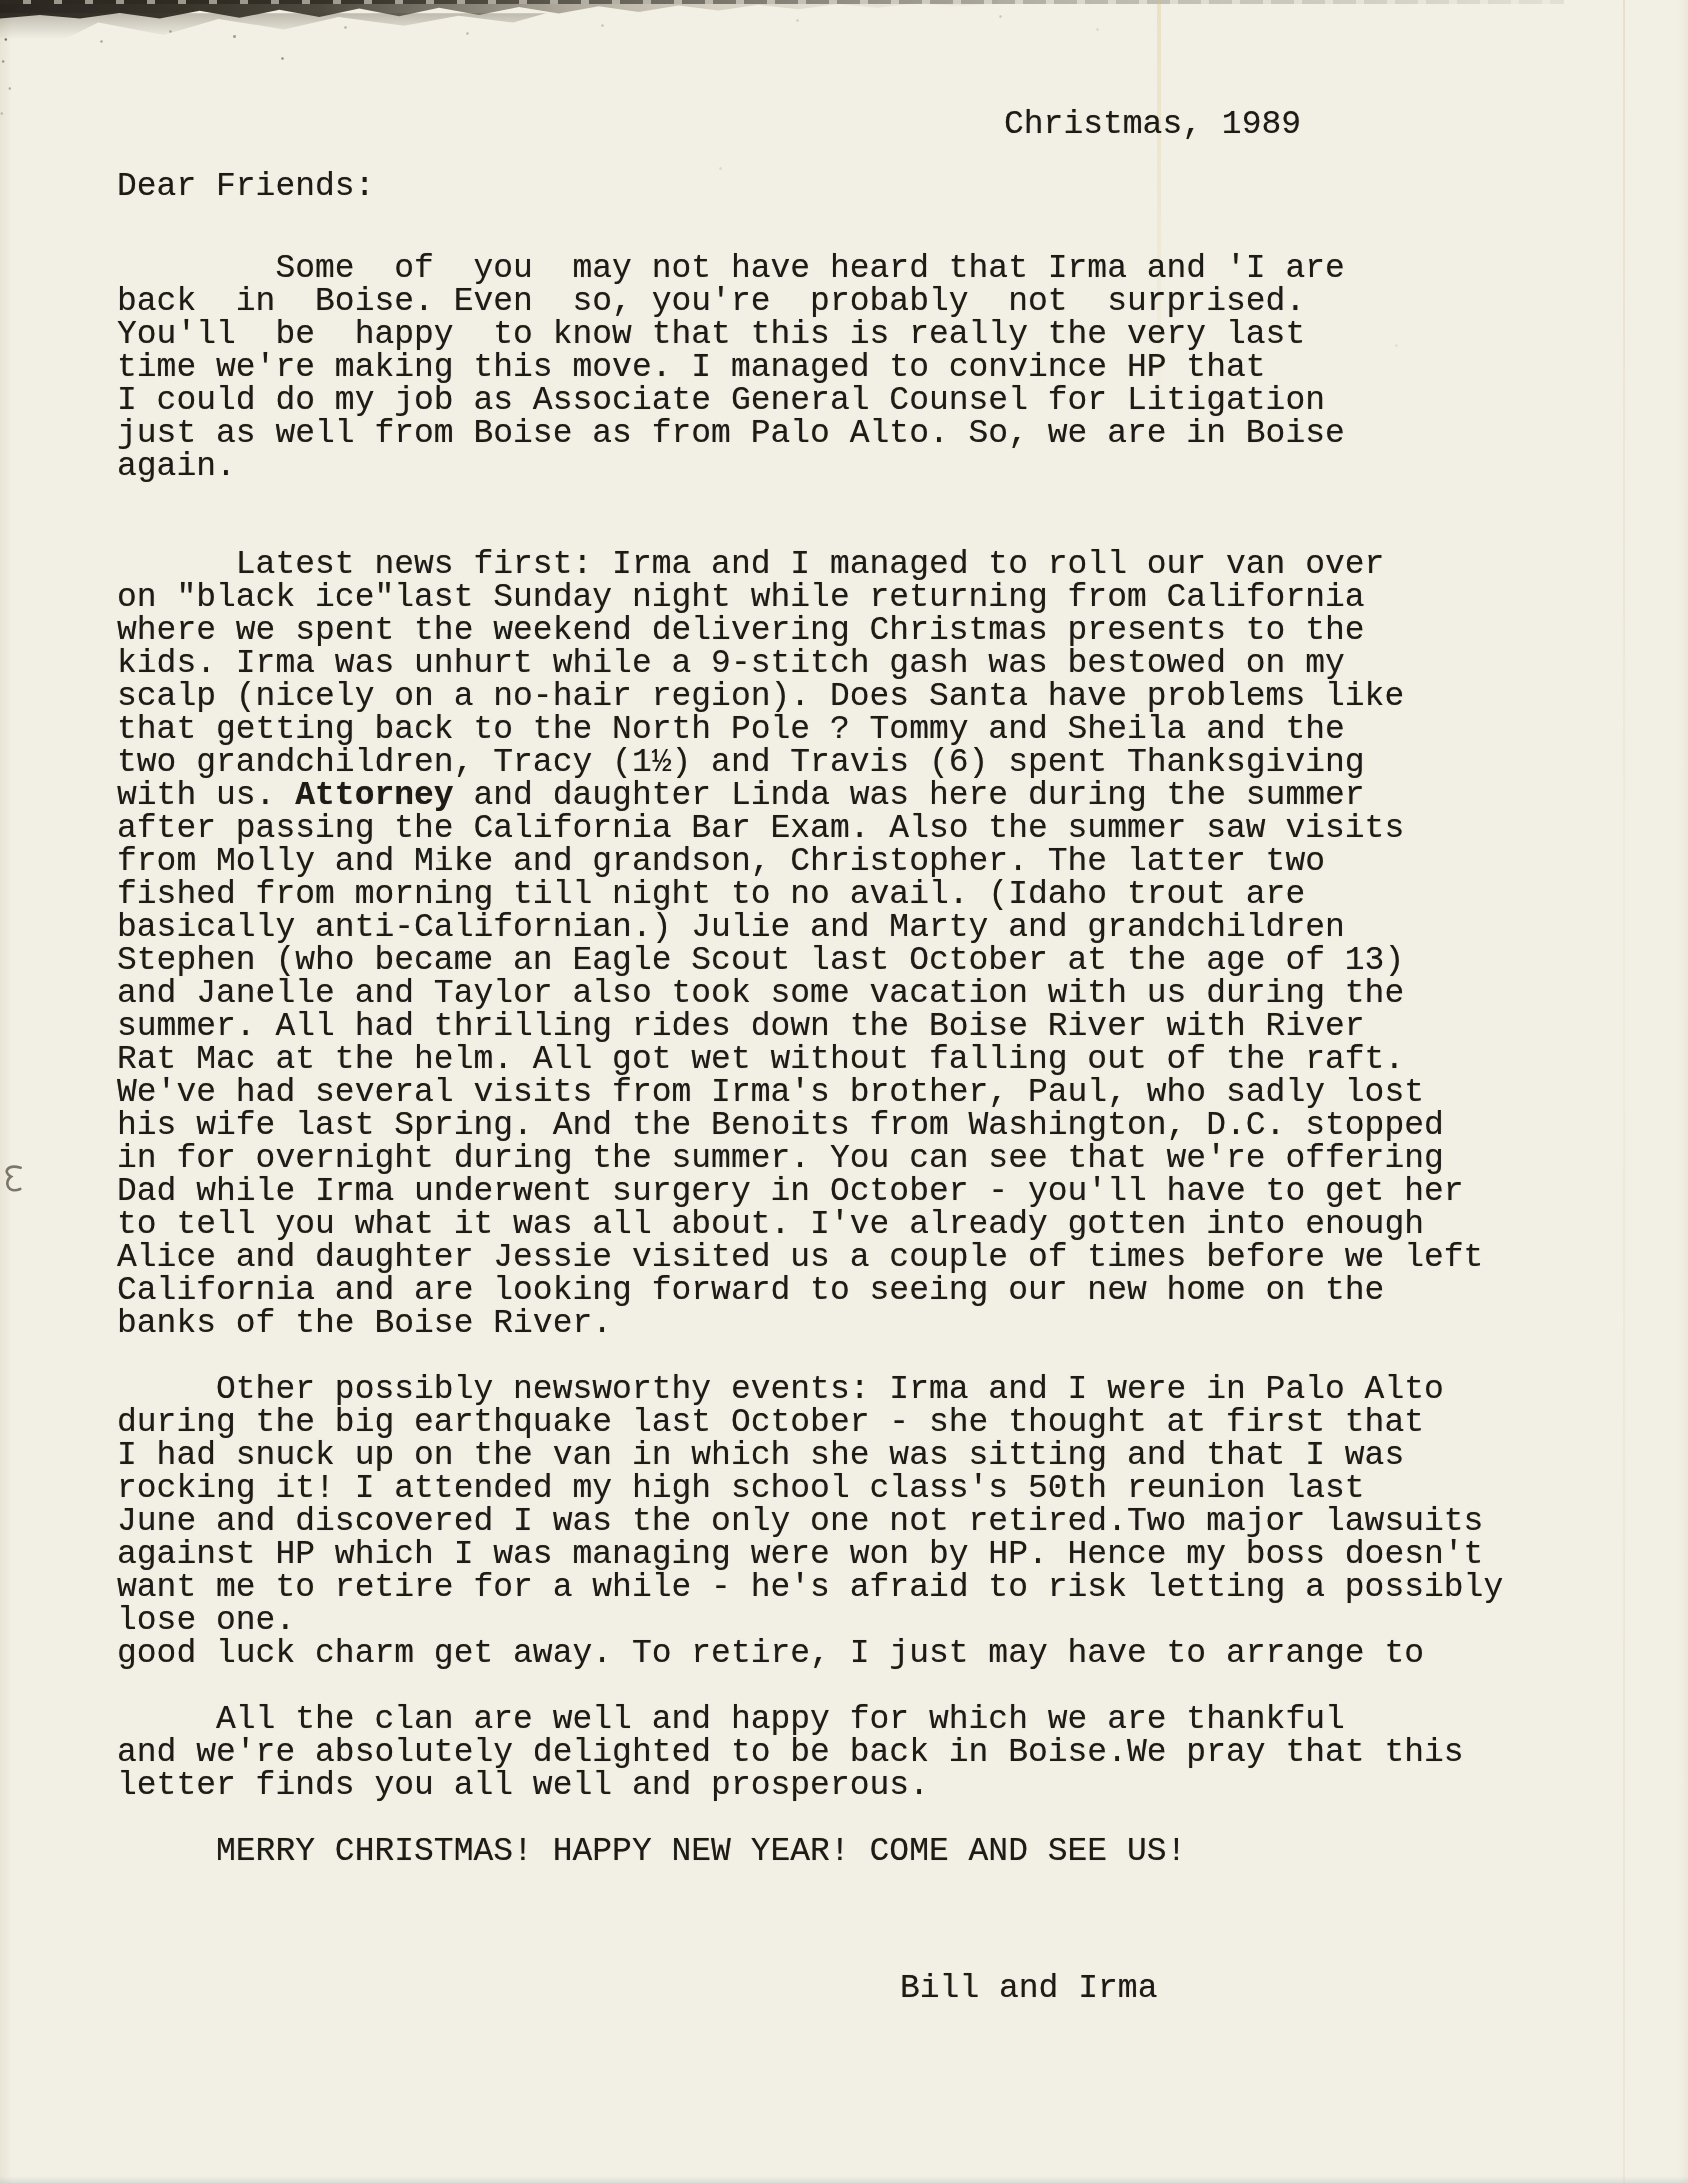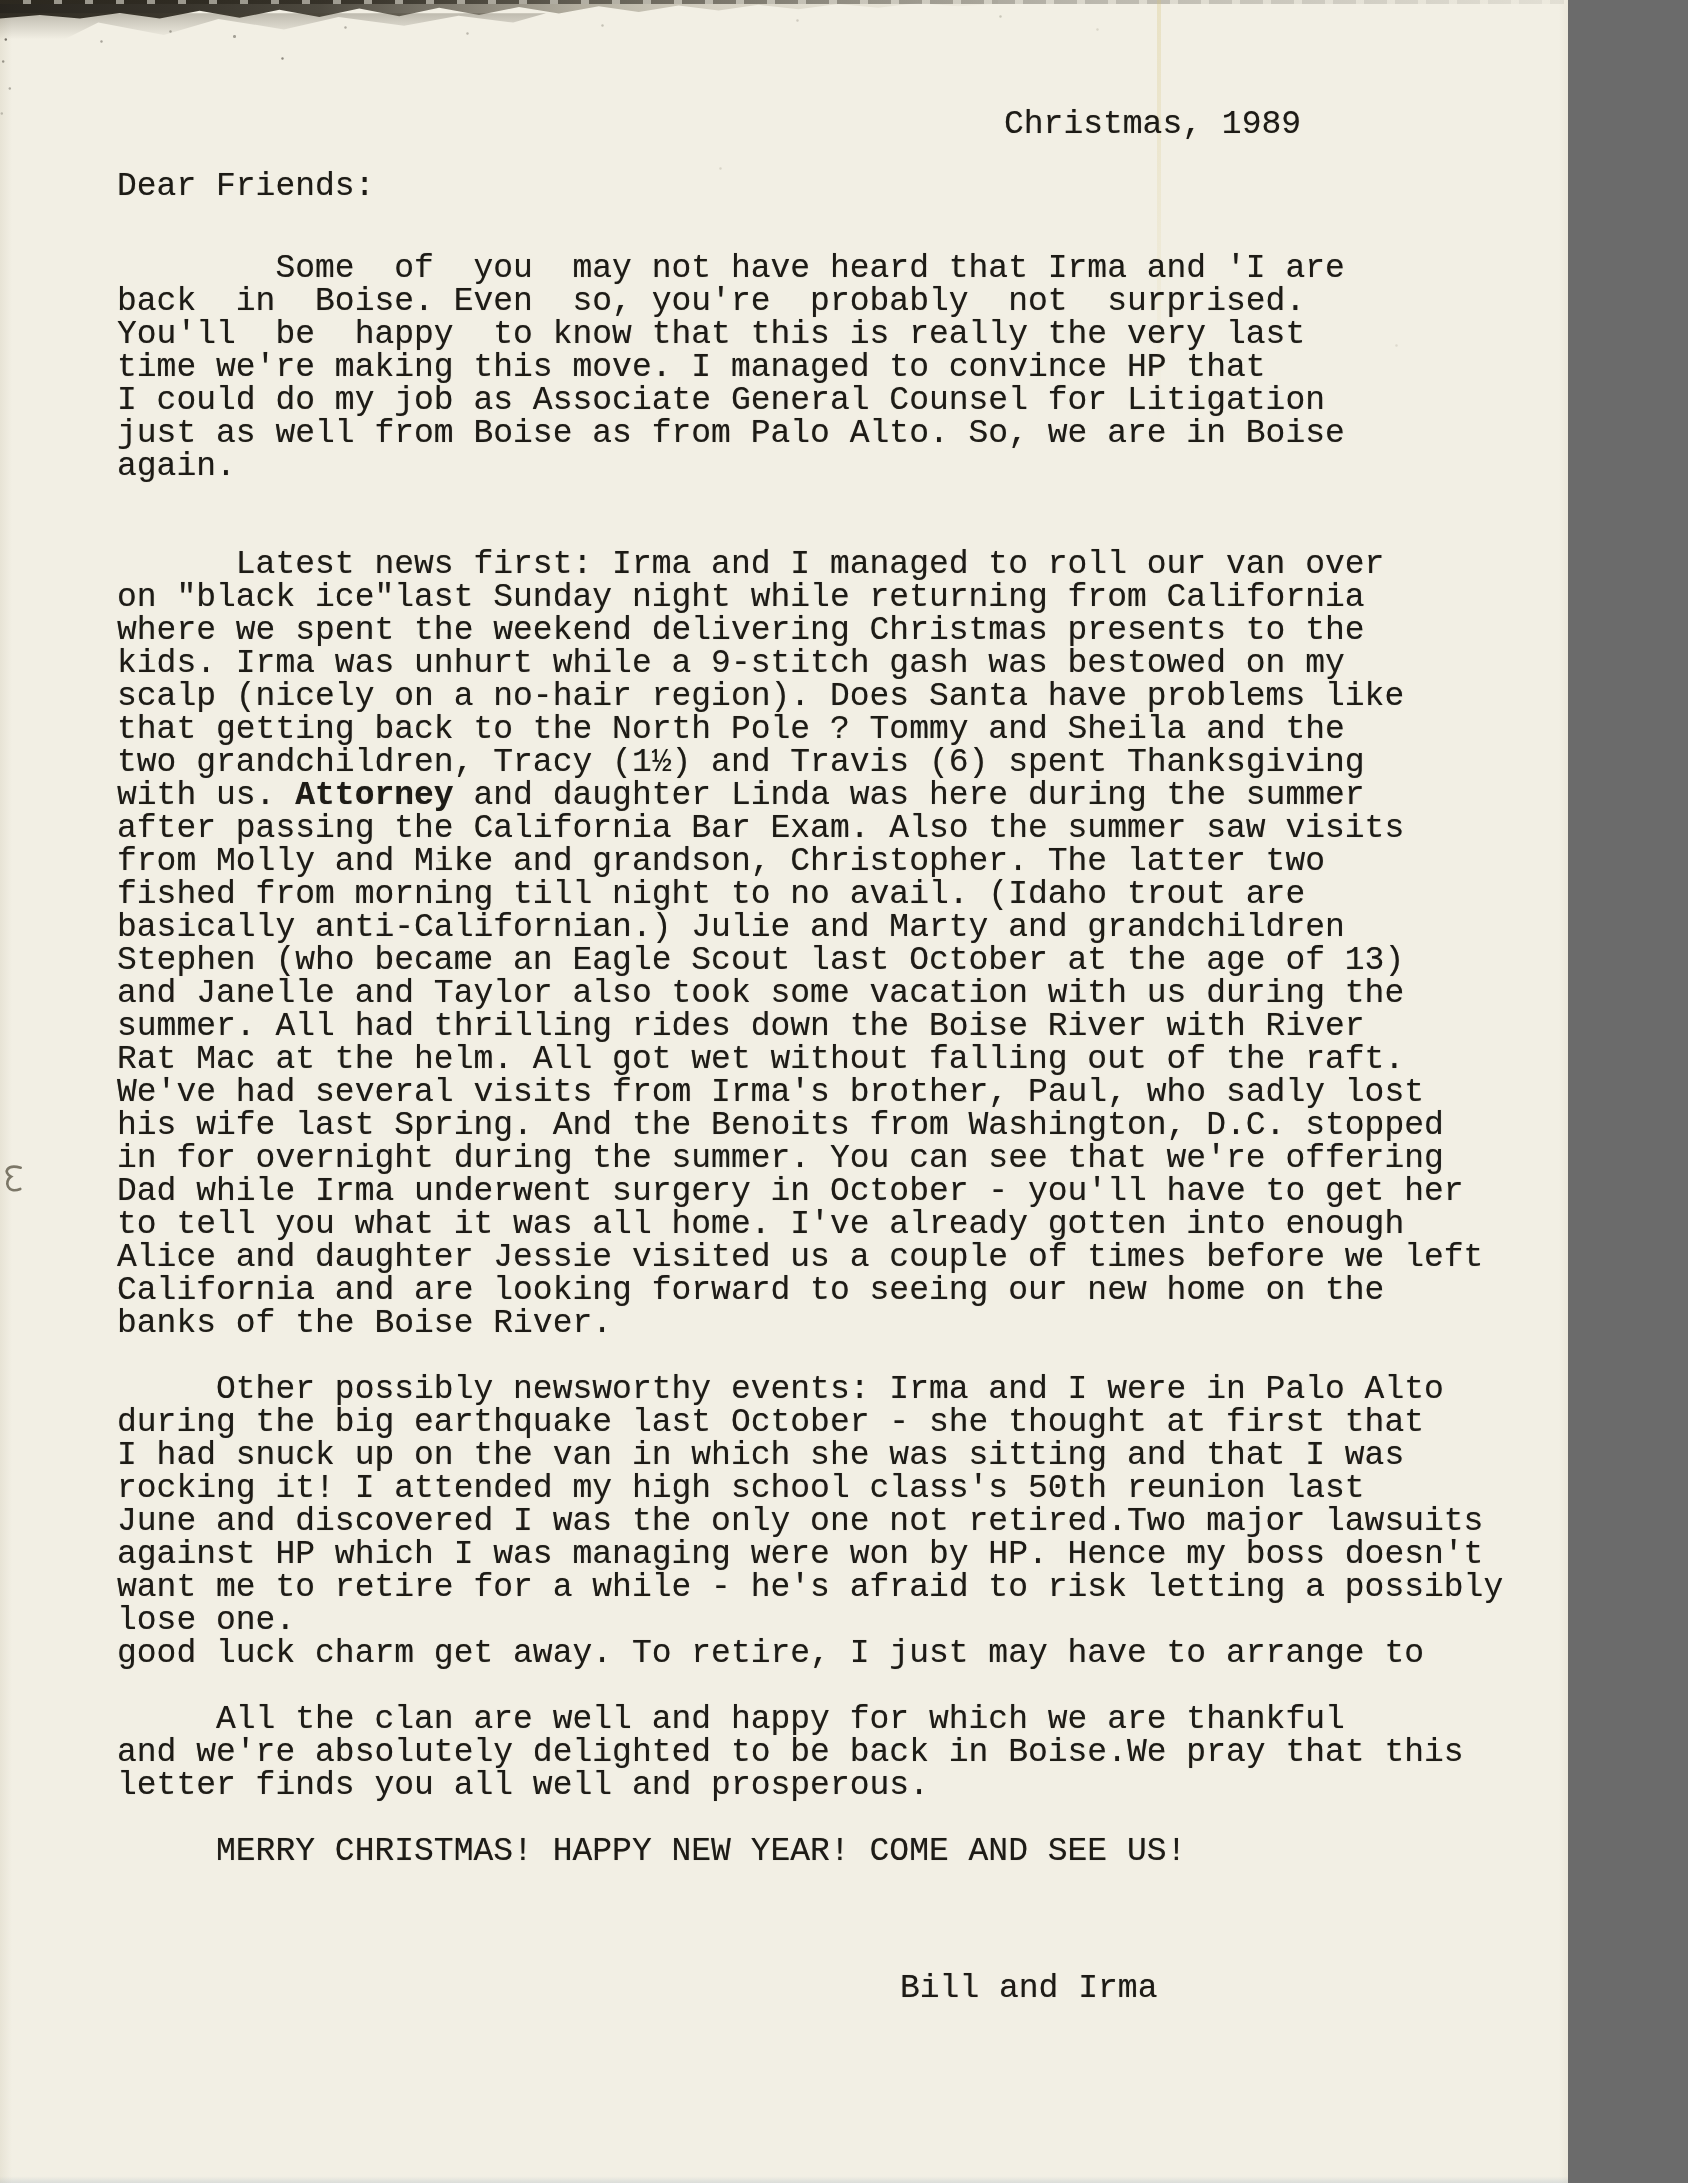--- a/index.html
+++ b/index.html
@@ -1,19 +1,19 @@
 <!DOCTYPE html>
 <html style="--paper: #f2efe4; --ink: #1d1b16;font-size:10.7px"><head>
 <meta charset="utf-8">
 <title>Letter</title>
 <style>
   html,body{margin:0;padding:0;background:#6b6b6b;}
   .page{
     position:relative;
-    width:1568px;height:2183px;
+    width:1688px;height:2183px;
     background:var(--paper,#f2efe4);
     overflow:hidden;
     font-family:"Liberation Mono","DejaVu Sans Mono",monospace;
     color:var(--ink,#1d1b16);
   }
   
   .page::before{
     content:"";position:absolute;inset:0;pointer-events:none;
     background:
       linear-gradient(to right, rgba(175,165,135,.16) 0px, rgba(175,165,135,0) 12px),
@@ -132,21 +132,21 @@
         <div class="line">fished from morning till night to no avail. (Idaho trout are</div>
         <div class="line">basically anti-Californian.) Julie and Marty and grandchildren</div>
         <div class="line">Stephen (who became an Eagle Scout last October at the age of 13)</div>
         <div class="line">and Janelle and Taylor also took some vacation with us during the</div>
         <div class="line">summer. All had thrilling rides down the Boise River with River</div>
         <div class="line">Rat Mac at the helm. All got wet without falling out of the raft.</div>
         <div class="line">We've had several visits from Irma's brother, Paul, who sadly lost</div>
         <div class="line">his wife last Spring. And the Benoits from Washington, D.C. stopped</div>
         <div class="line">in for overnight during the summer. You can see that we're offering</div>
         <div class="line">Dad while Irma underwent surgery in October - you'll have to get her</div>
-        <div class="line">to tell you what it was all home. I've already gotten into enough</div>
+        <div class="line">to tell you what it was all about. I've already gotten into enough</div>
         <div class="line">Alice and daughter Jessie visited us a couple of times before we left</div>
         <div class="line">California and are looking forward to seeing our new home on the</div>
         <div class="line">banks of the Boise River.</div>
       </div>
       <div class="paragraph">
         <div class="line">     Other possibly newsworthy events: Irma and I were in Palo Alto</div>
         <div class="line">during the big earthquake last October - she thought at first that</div>
         <div class="line">I had snuck up on the van in which she was sitting and that I was</div>
         <div class="line">rocking it! I attended my high school class's 50th reunion last</div>
         <div class="line">June and discovered I was the only one not retired.Two major lawsuits</div>

